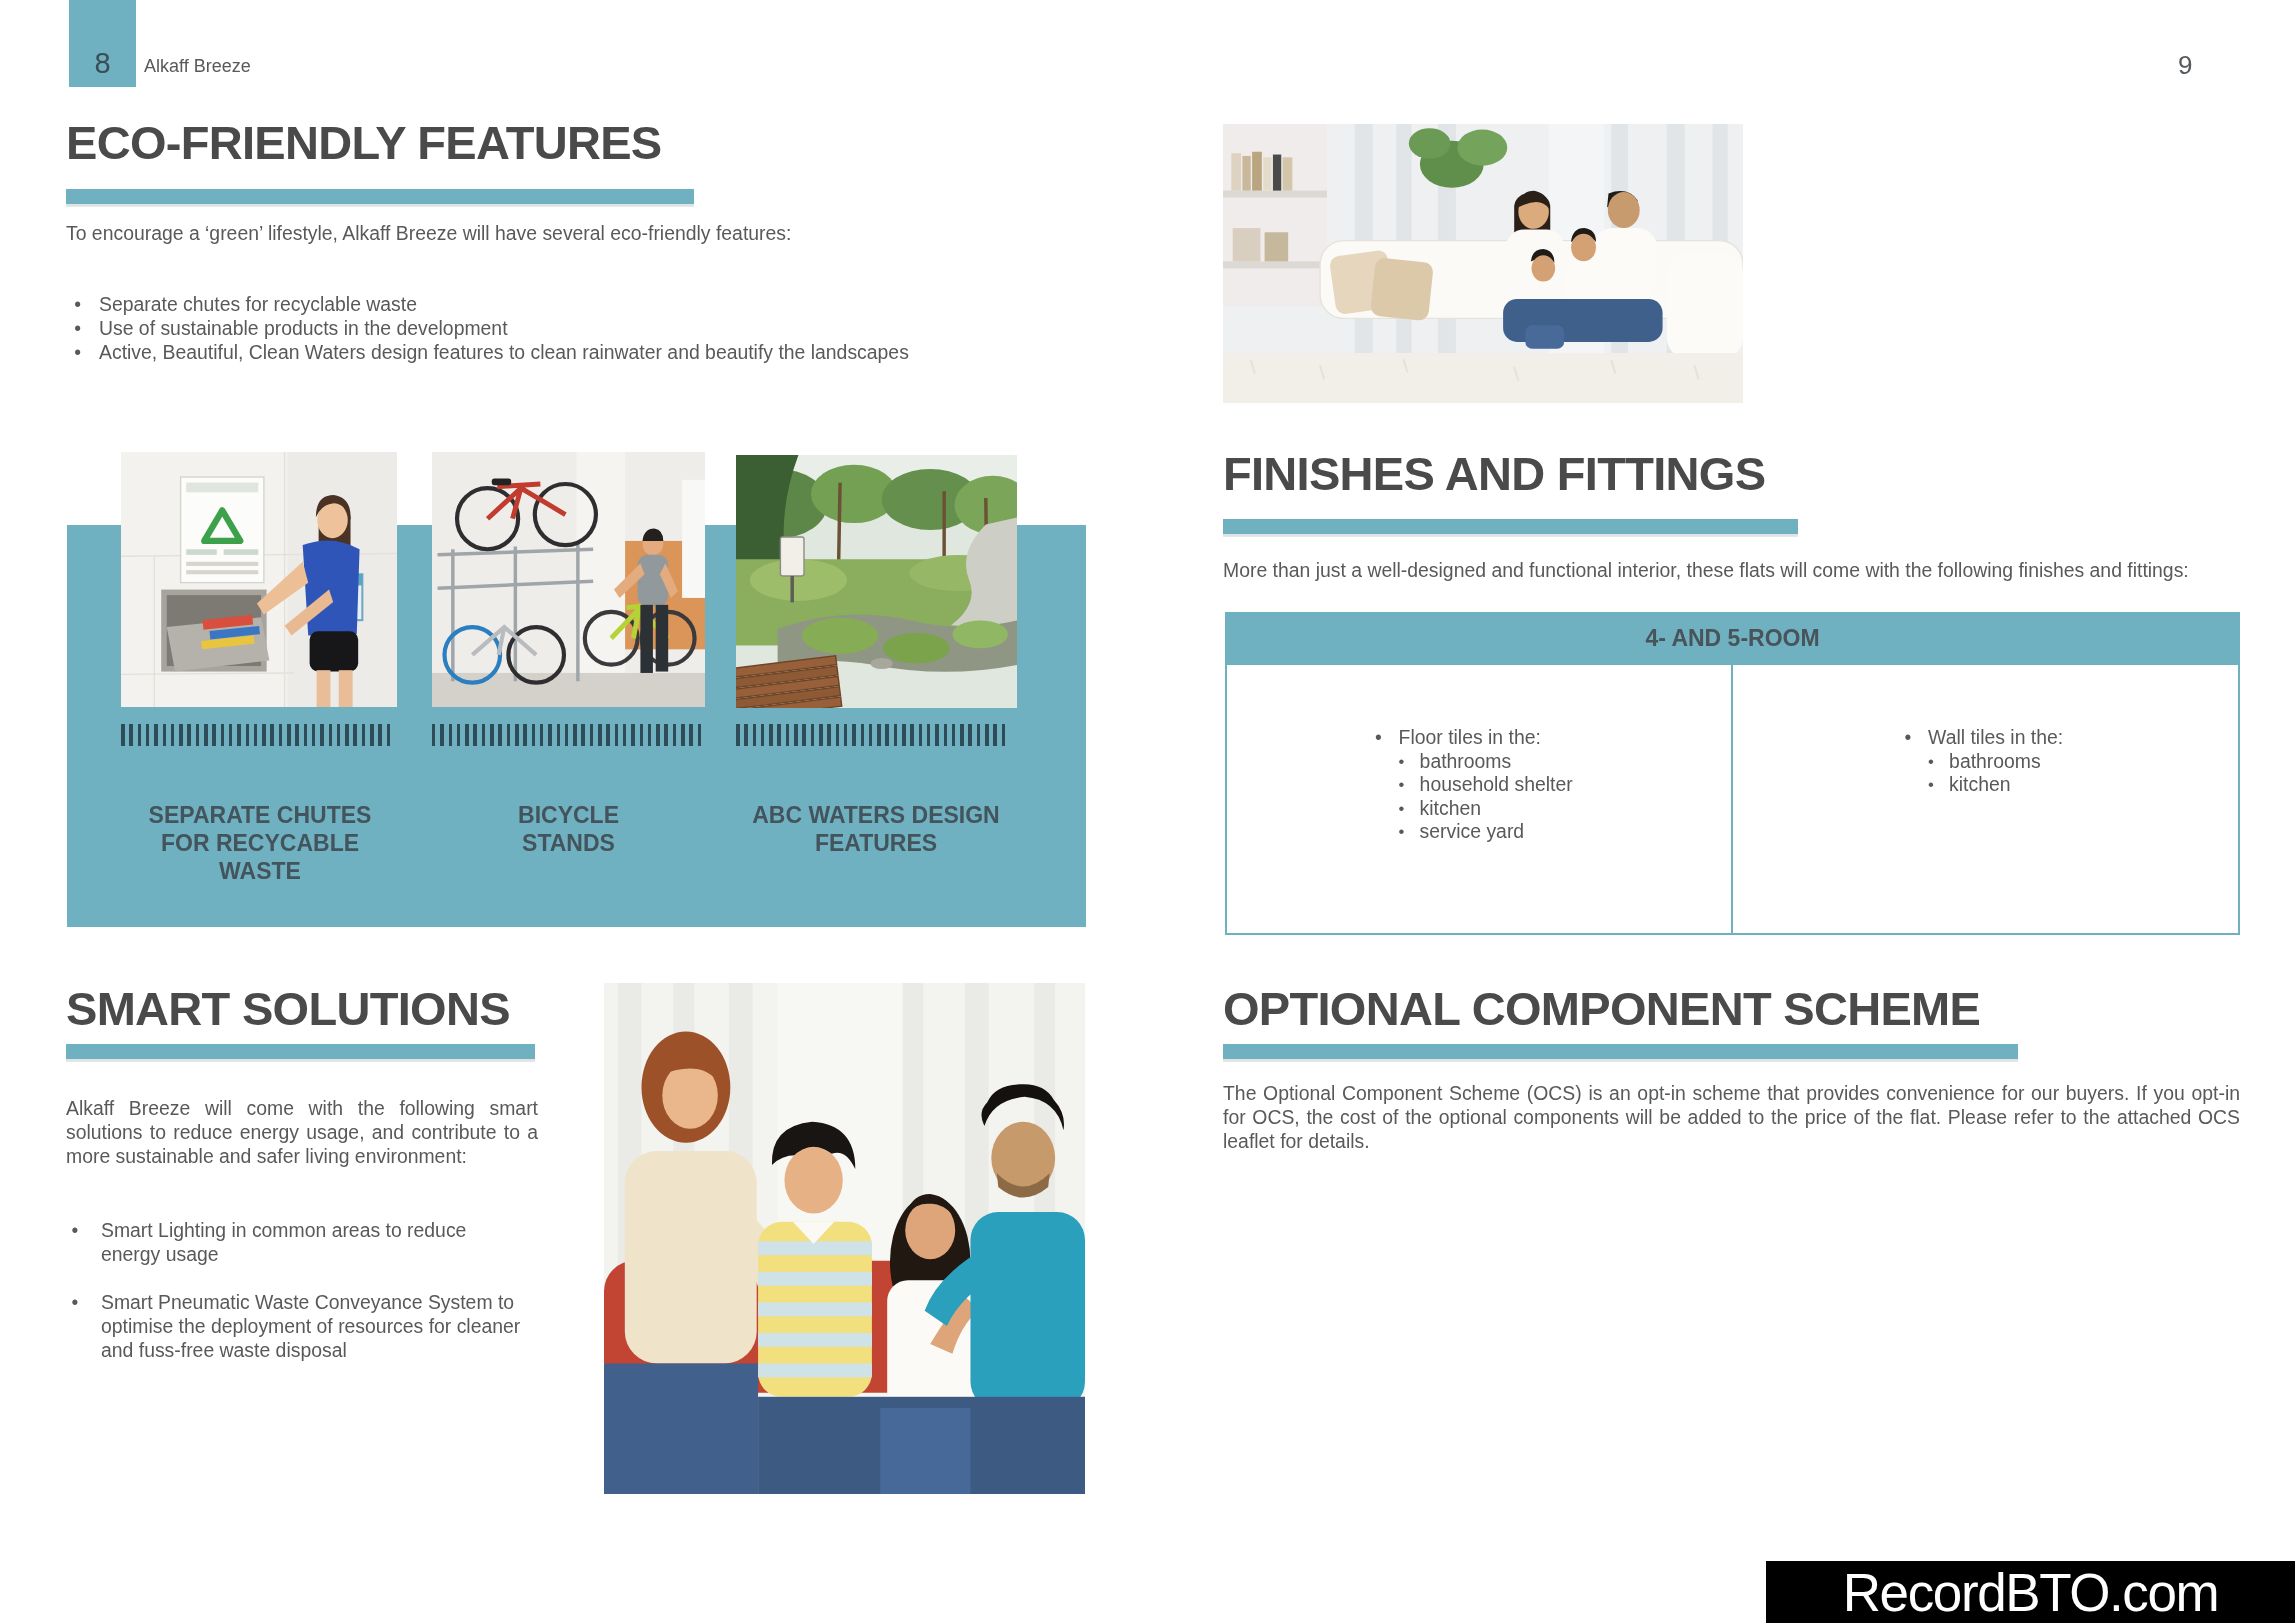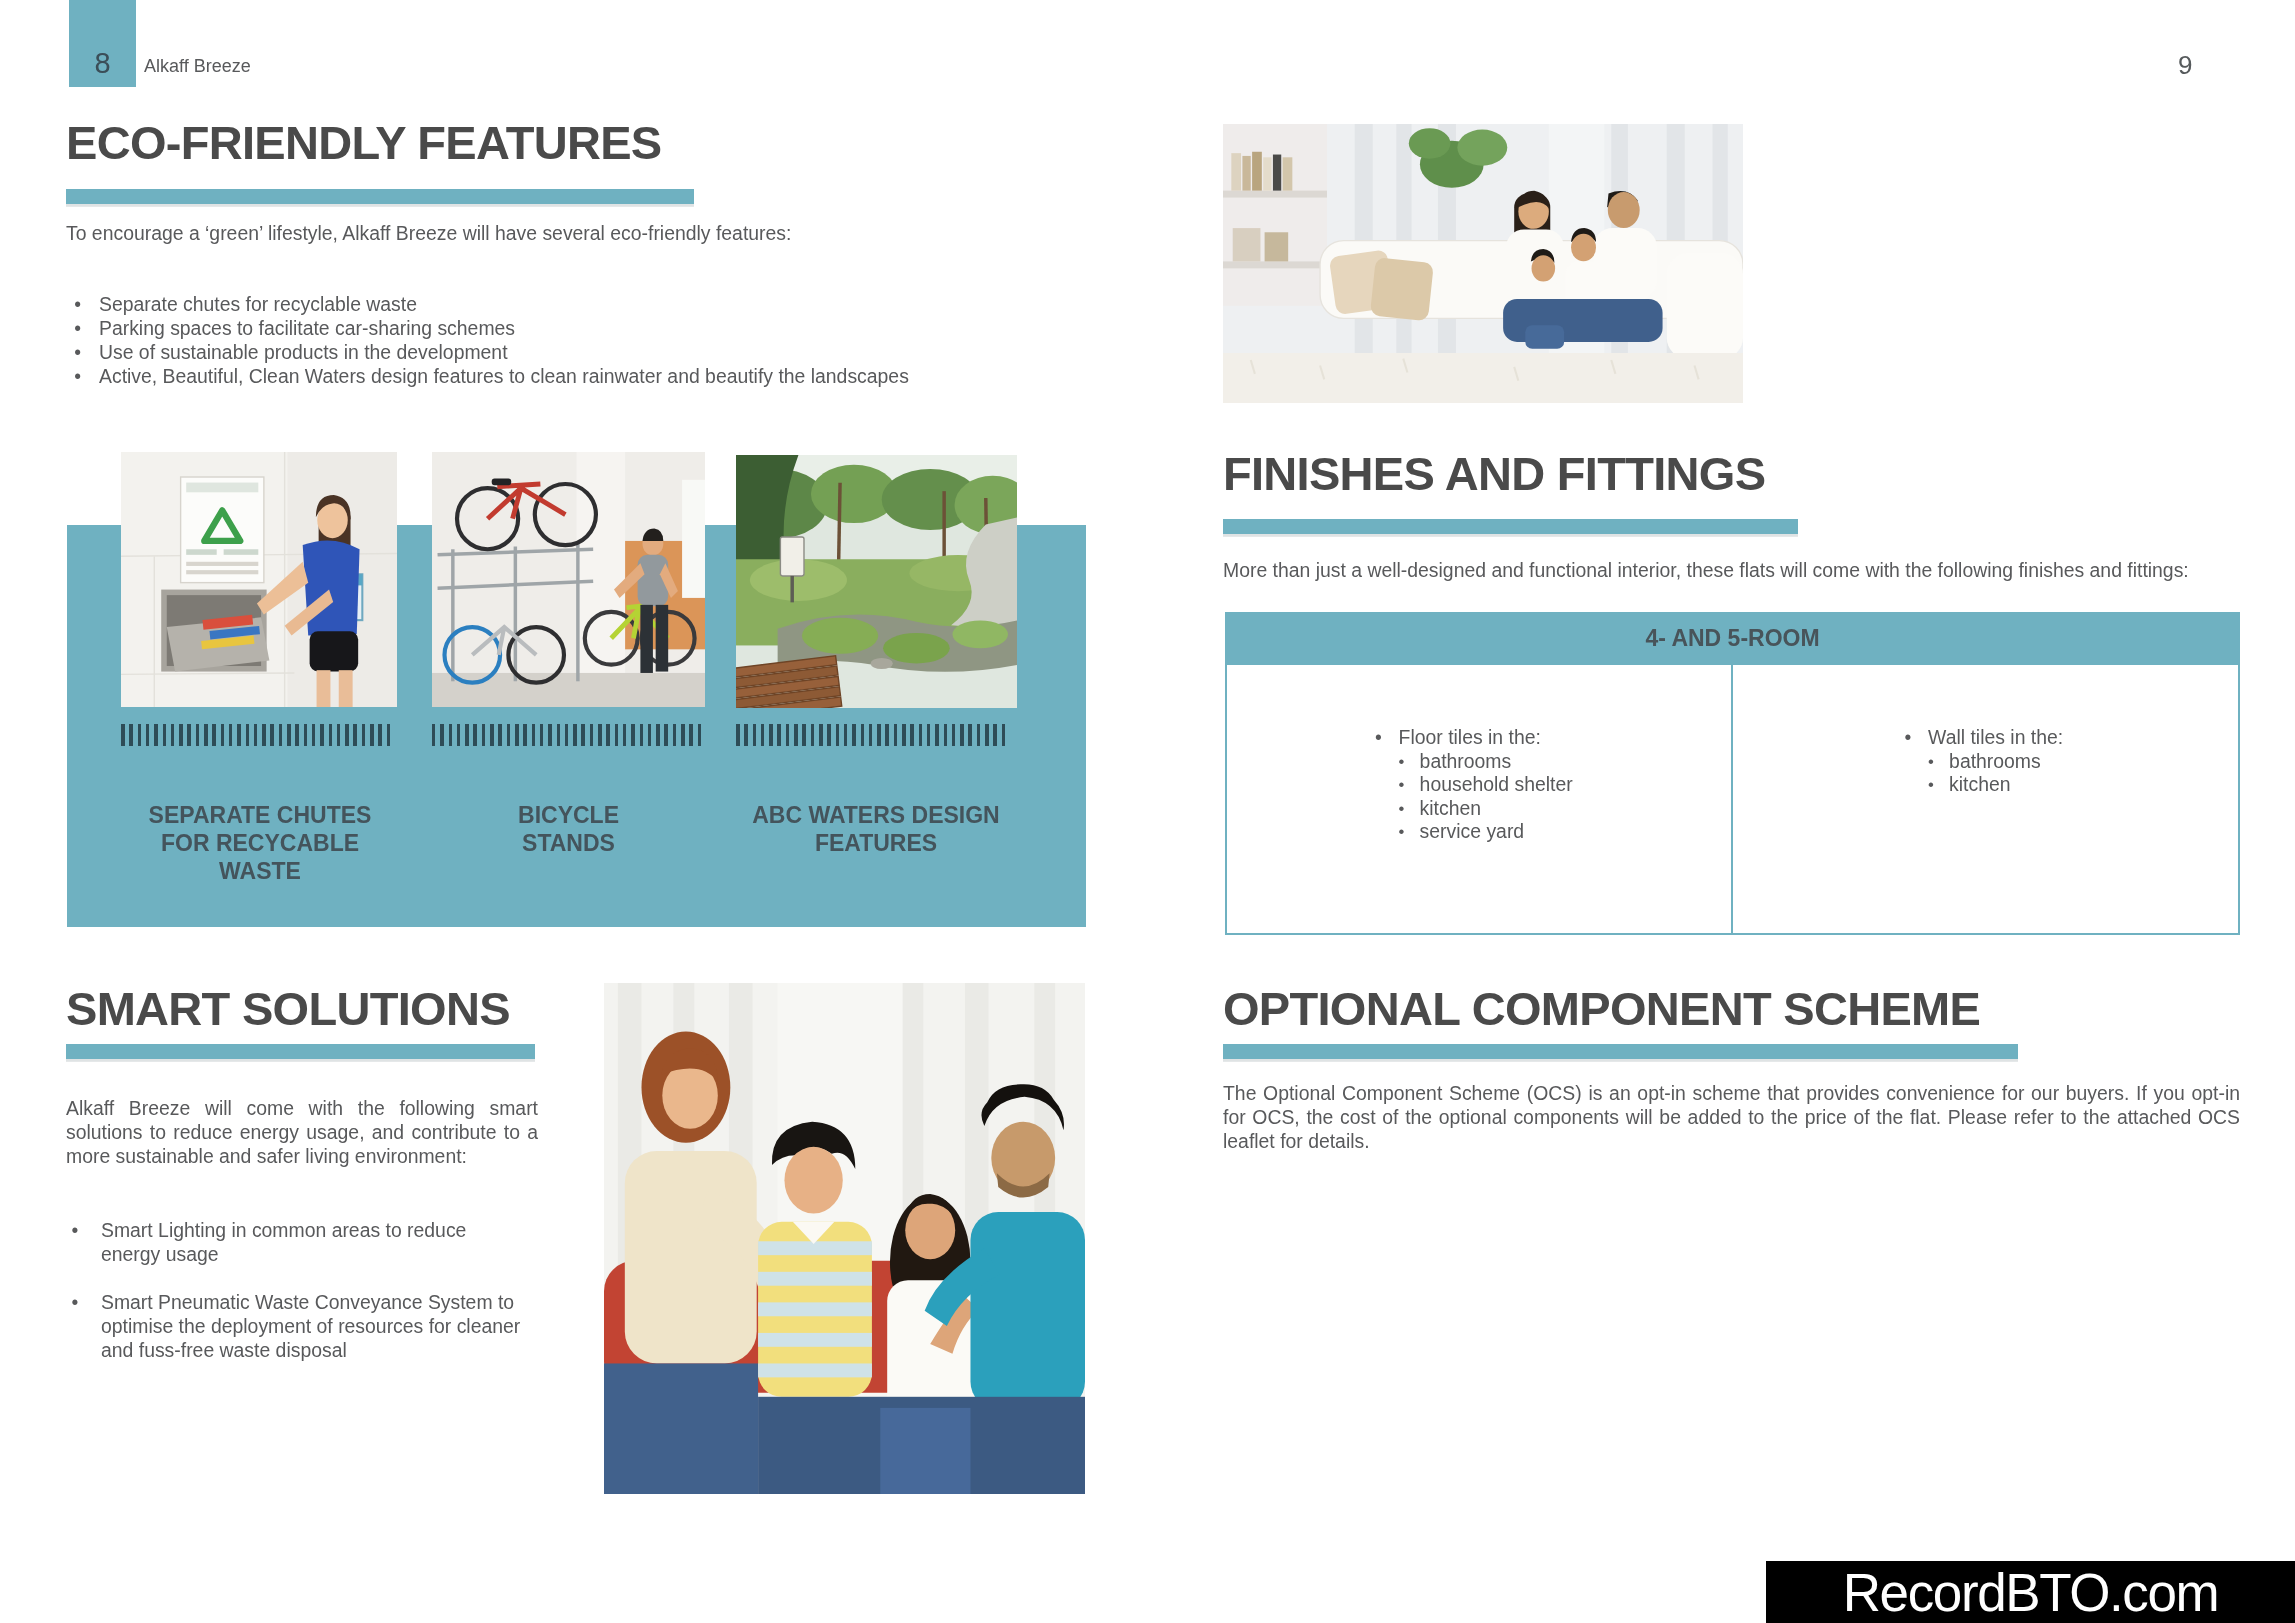--- a/index.html
+++ b/index.html
@@ -89,21 +89,20 @@
   </div>
   <span class="abs brand">Alkaff Breeze</span>
   <span class="abs pn-right">9</span>
 
   <section>
     <h1 class="abs" id="eco-title">ECO-FRIENDLY FEATURES</h1>
     <div class="abs bar" id="eco-bar"></div>
     <p class="abs" id="eco-intro">To encourage a ‘green’ lifestyle, Alkaff Breeze will have several eco-friendly features:</p>
     <ul class="abs blt" id="eco-list">
       <li>Separate chutes for recyclable waste</li>
-      <li>Parking spaces to facilitate car-sharing schemes</li>
       <li>Use of sustainable products in the development</li>
       <li>Active, Beautiful, Clean Waters design features to clean rainwater and beautify the landscapes</li>
     </ul>
 
     <div class="abs" id="eco-panel"></div>
 
     <figure class="abs photo" id="photoA" style="margin:0">
       <svg viewBox="0 0 398 367" preserveAspectRatio="none" aria-hidden="true">
         <rect width="398" height="367" fill="#f3f2ee"></rect>
         <rect x="240" y="0" width="158" height="367" fill="#edebe7"></rect>

